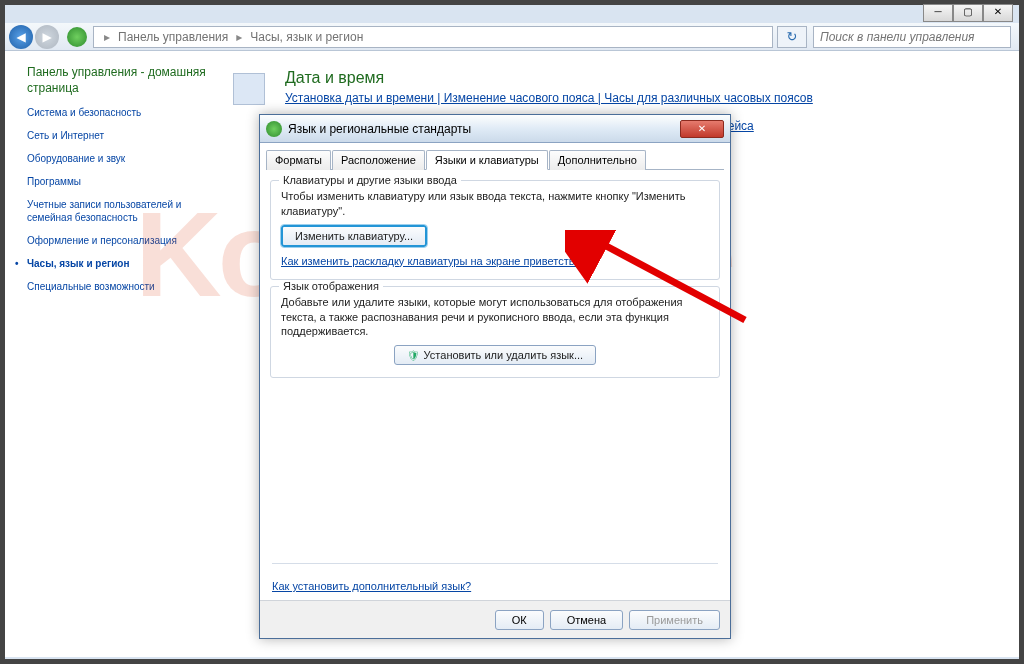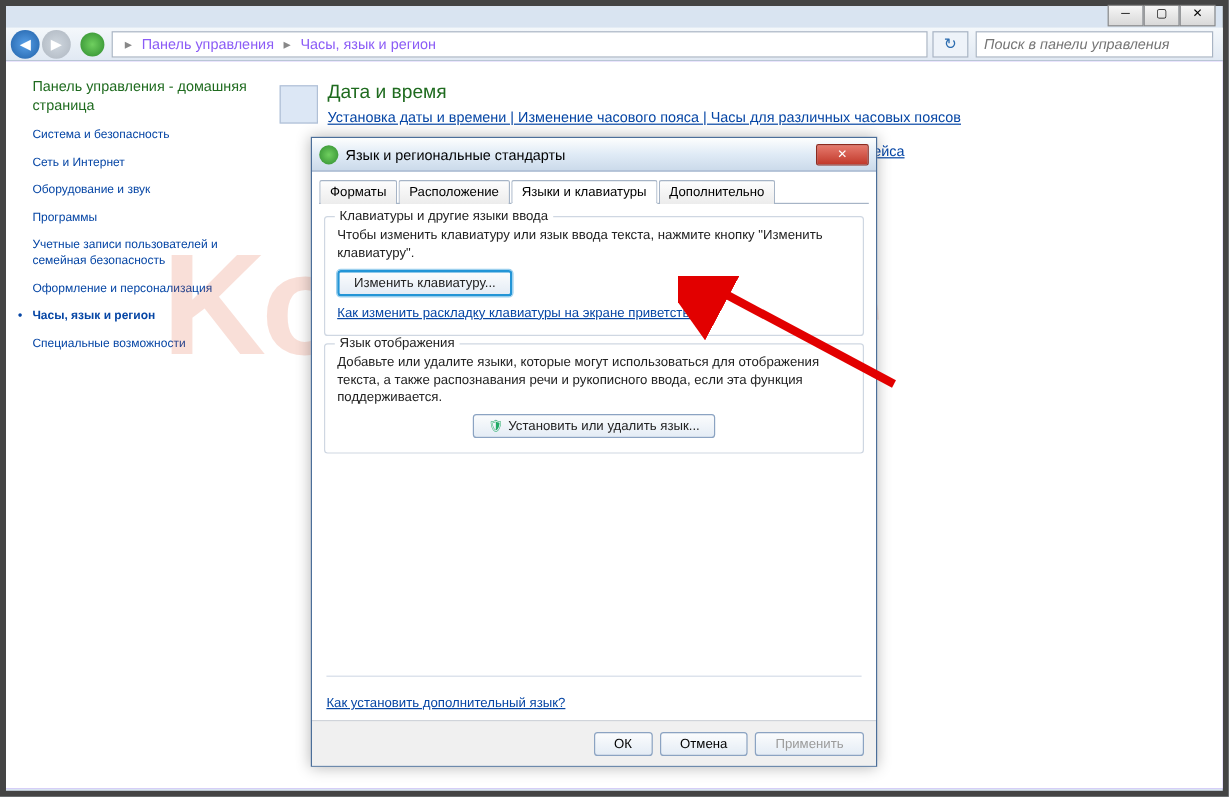--- a/index.html
+++ b/index.html
@@ -8,21 +8,21 @@
 .outer-frame { border: 5px solid #444; width: 1024px; height: 664px; background: #d9e4f1; position: relative; }
 
 .titlebar-buttons { position: absolute; top: -1px; right: 6px; display: flex; gap: 0; }
 .titlebar-btn { width: 30px; height: 18px; border: 1px solid #888; background: linear-gradient(#f6f6f6,#d8d8d8); font-size: 10px; text-align: center; line-height: 14px; }
 
 .nav-row { display: flex; align-items: center; height: 28px; padding: 2px 4px; background: linear-gradient(#f4f8fb,#e1e9f3); border-bottom: 1px solid #b9c6d6; margin-top: 18px; }
 .nav-btn { width: 24px; height: 24px; border-radius: 50%; background: radial-gradient(#58a0e8,#1f5fa6); margin-right: 2px; display:flex; align-items:center; justify-content:center; color:#fff; font-size:12px; }
 .nav-btn.fwd { background: radial-gradient(#cfd7df,#aeb6c0); }
 .globe-icon { width: 20px; height: 20px; margin: 0 6px; border-radius:50%; background: radial-gradient(#6fcf5f,#2e8b2e); position:relative; }
 .breadcrumb { flex: 0 0 auto; width: 680px; height: 22px; background: #fff; border: 1px solid #a8b4c4; display: flex; align-items: center; font-size: 12px; padding: 0 6px; color: #333; }
-.breadcrumb span { margin: 0 4px; color:#8b5cf6; }
+.breadcrumb span { margin: 0 4px; color:#737373; }
 .breadcrumb .sep { color:#888; }
 .refresh { width: 30px; height: 22px; border:1px solid #a8b4c4; background:#eef3f9; margin-left:4px; display:flex; align-items:center; justify-content:center; color:#2c6db0; font-size:13px; }
 .search { flex: 1; height: 22px; margin-left: 6px; margin-right: 4px; border: 1px solid #a8b4c4; background: #fff; font-size: 12px; padding: 0 6px; color: #888; font-style: italic; }
 
 .main { display: flex; height: calc(100% - 48px); background: #8b5cf6; }
 .sidebar { width: 210px; padding: 14px 6px 0 22px; background: #fff; border-right: 0; }
 .sidebar-title { color: #1f6b1f; font-size: 12px; margin-bottom: 10px; line-height: 1.3; }
 .sidebar a { display: block; color: #0646a5; font-size: 10px; text-decoration: none; margin-bottom: 10px; line-height:1.3; }
 .sidebar .current { font-weight: bold; color: #0646a5; position: relative; }
 .sidebar .current::before { content: "•"; position: absolute; left: -12px; }
@@ -93,21 +93,21 @@
       <a>Сеть и Интернет</a>
       <a>Оборудование и звук</a>
       <a>Программы</a>
       <a class="multiline">Учетные записи пользователей и семейная безопасность</a>
       <a class="multiline">Оформление и персонализация</a>
       <a class="current">Часы, язык и регион</a>
       <a>Специальные возможности</a>
     </div>
 
     <div class="content">
-      <div style="display:flex; align-items:center;">
+      <div style="display:flex; align-items:flex-end;gap:12px;">
         <div class="content-icon"></div>
         <div>
           <div class="heading">Дата и время</div>
           <div class="sublinks"><span>Установка даты и времени | Изменение часового пояса | Часы для различных часовых поясов</span></div>
         </div>
       </div>
       <span class="behind-link" style="top:68px; left:484px;">трефейса</span>
     </div>
   </div>
 

